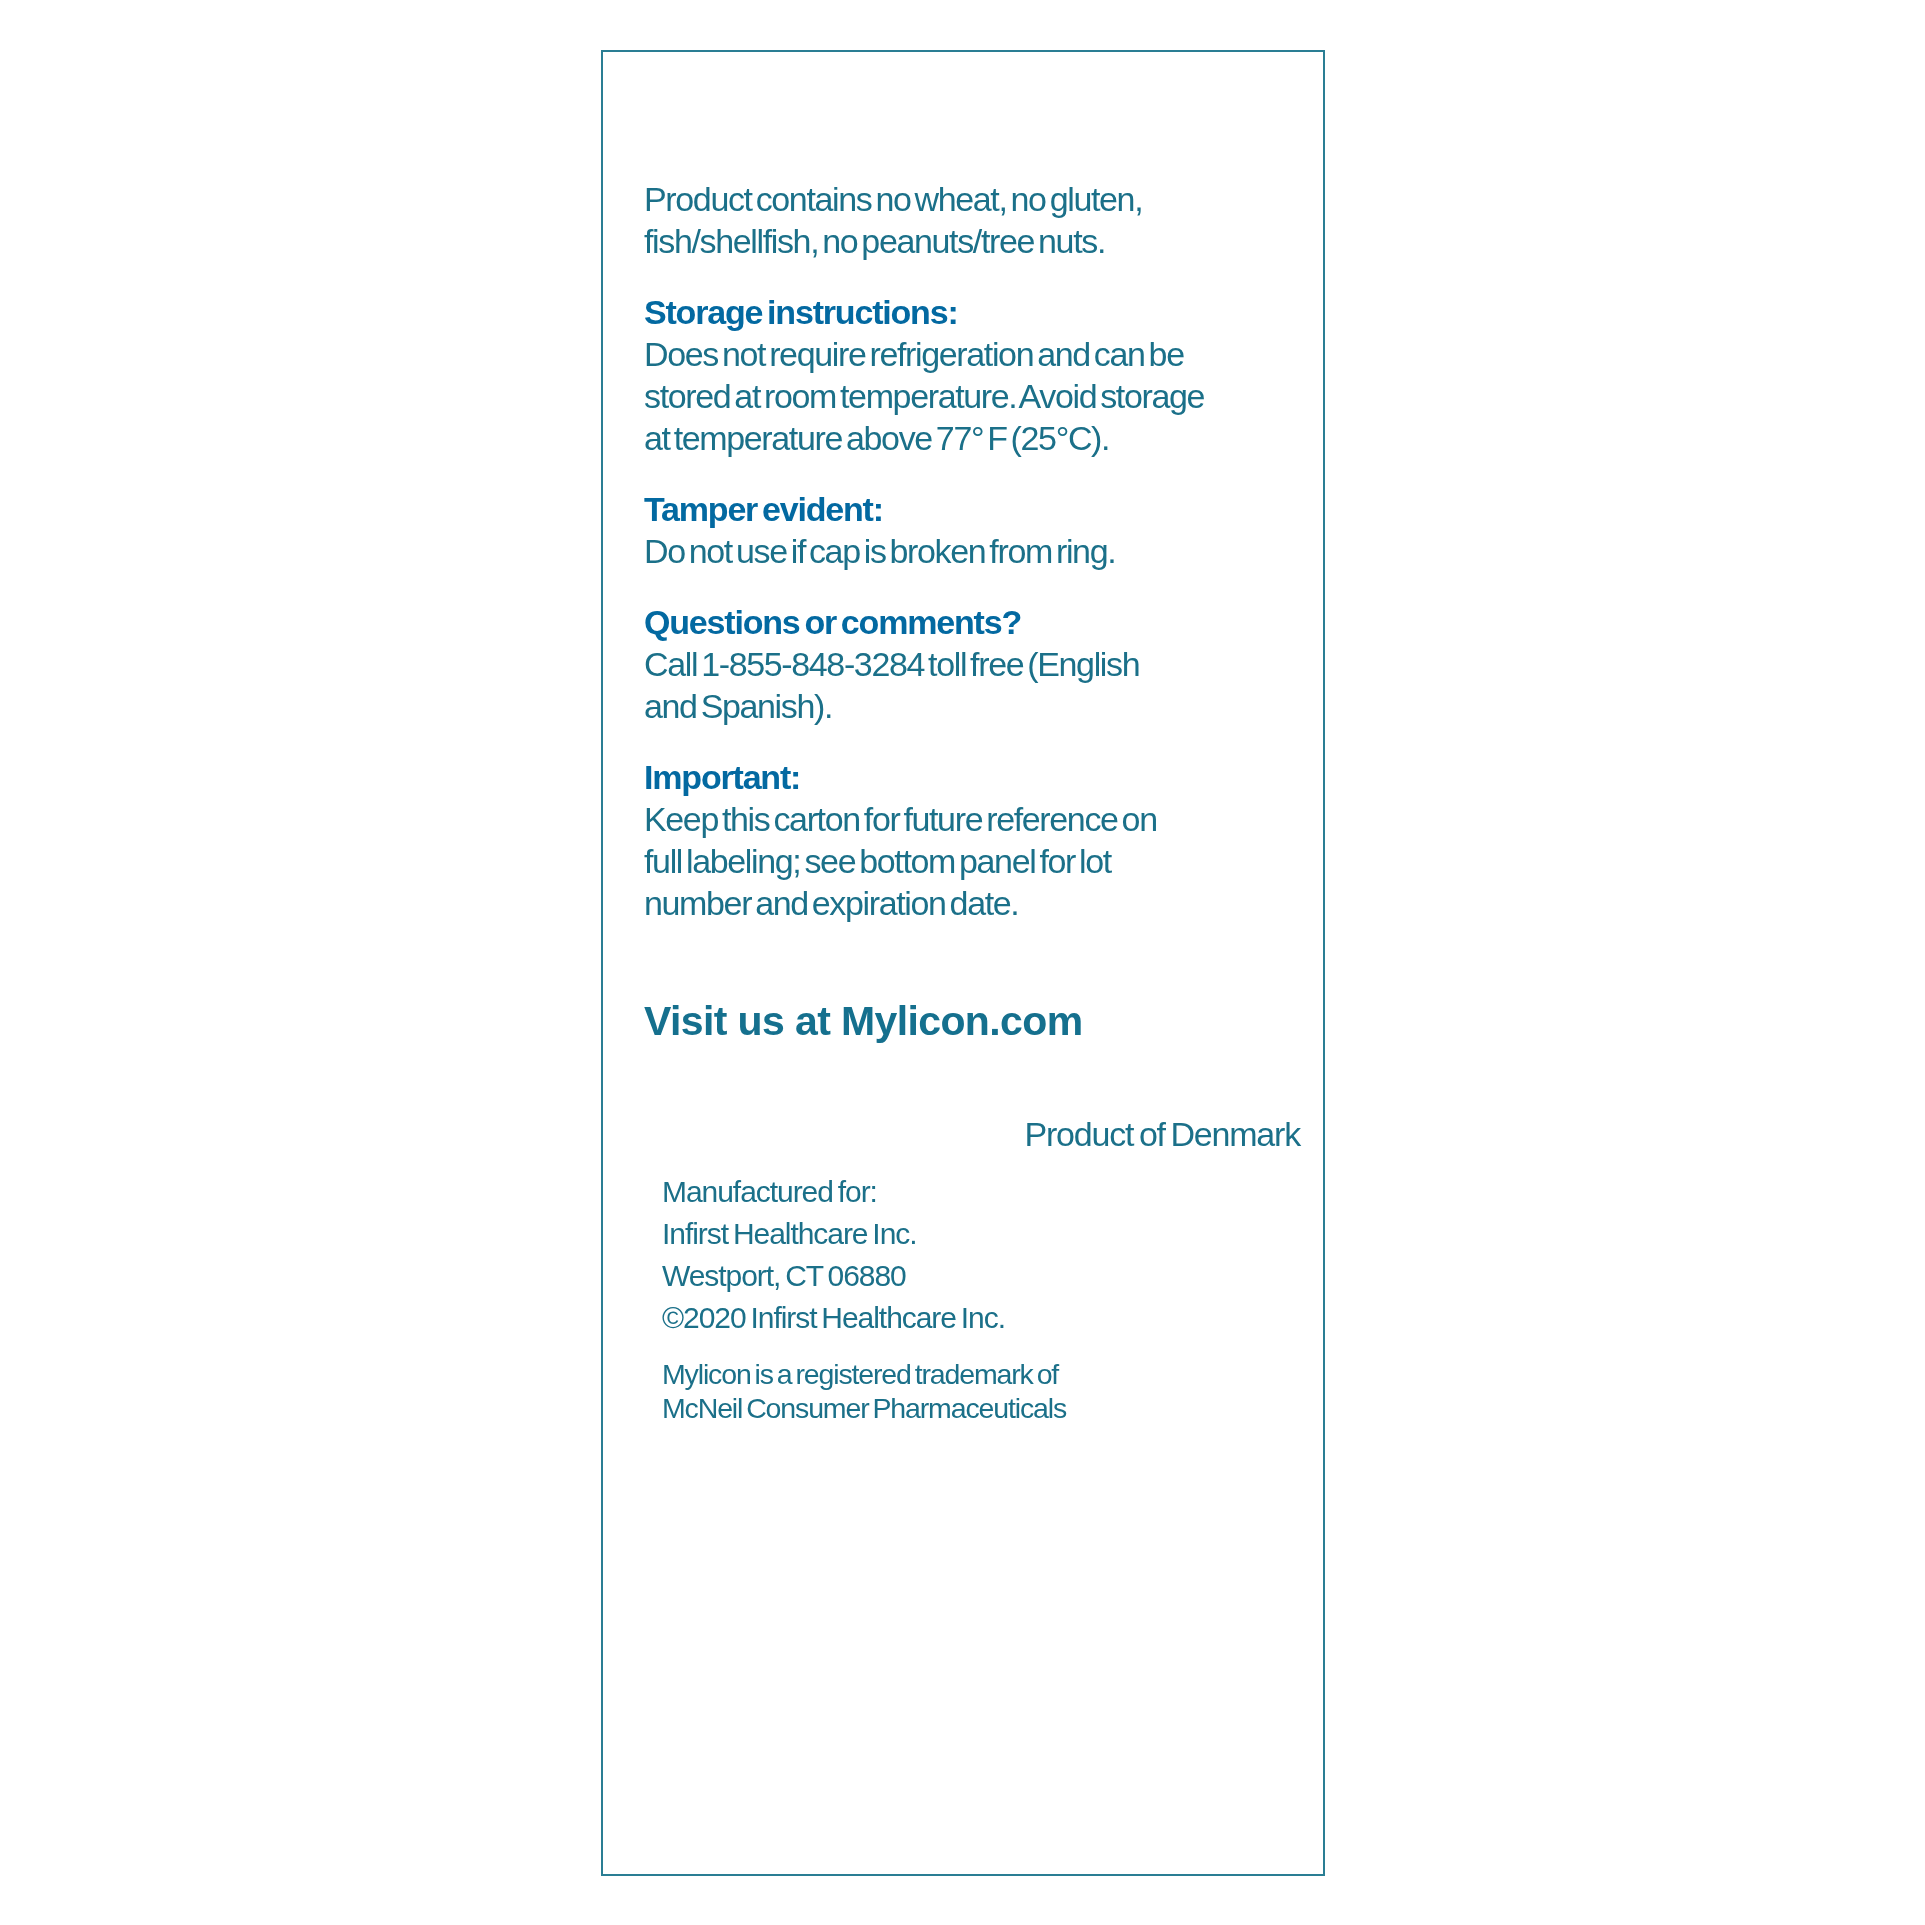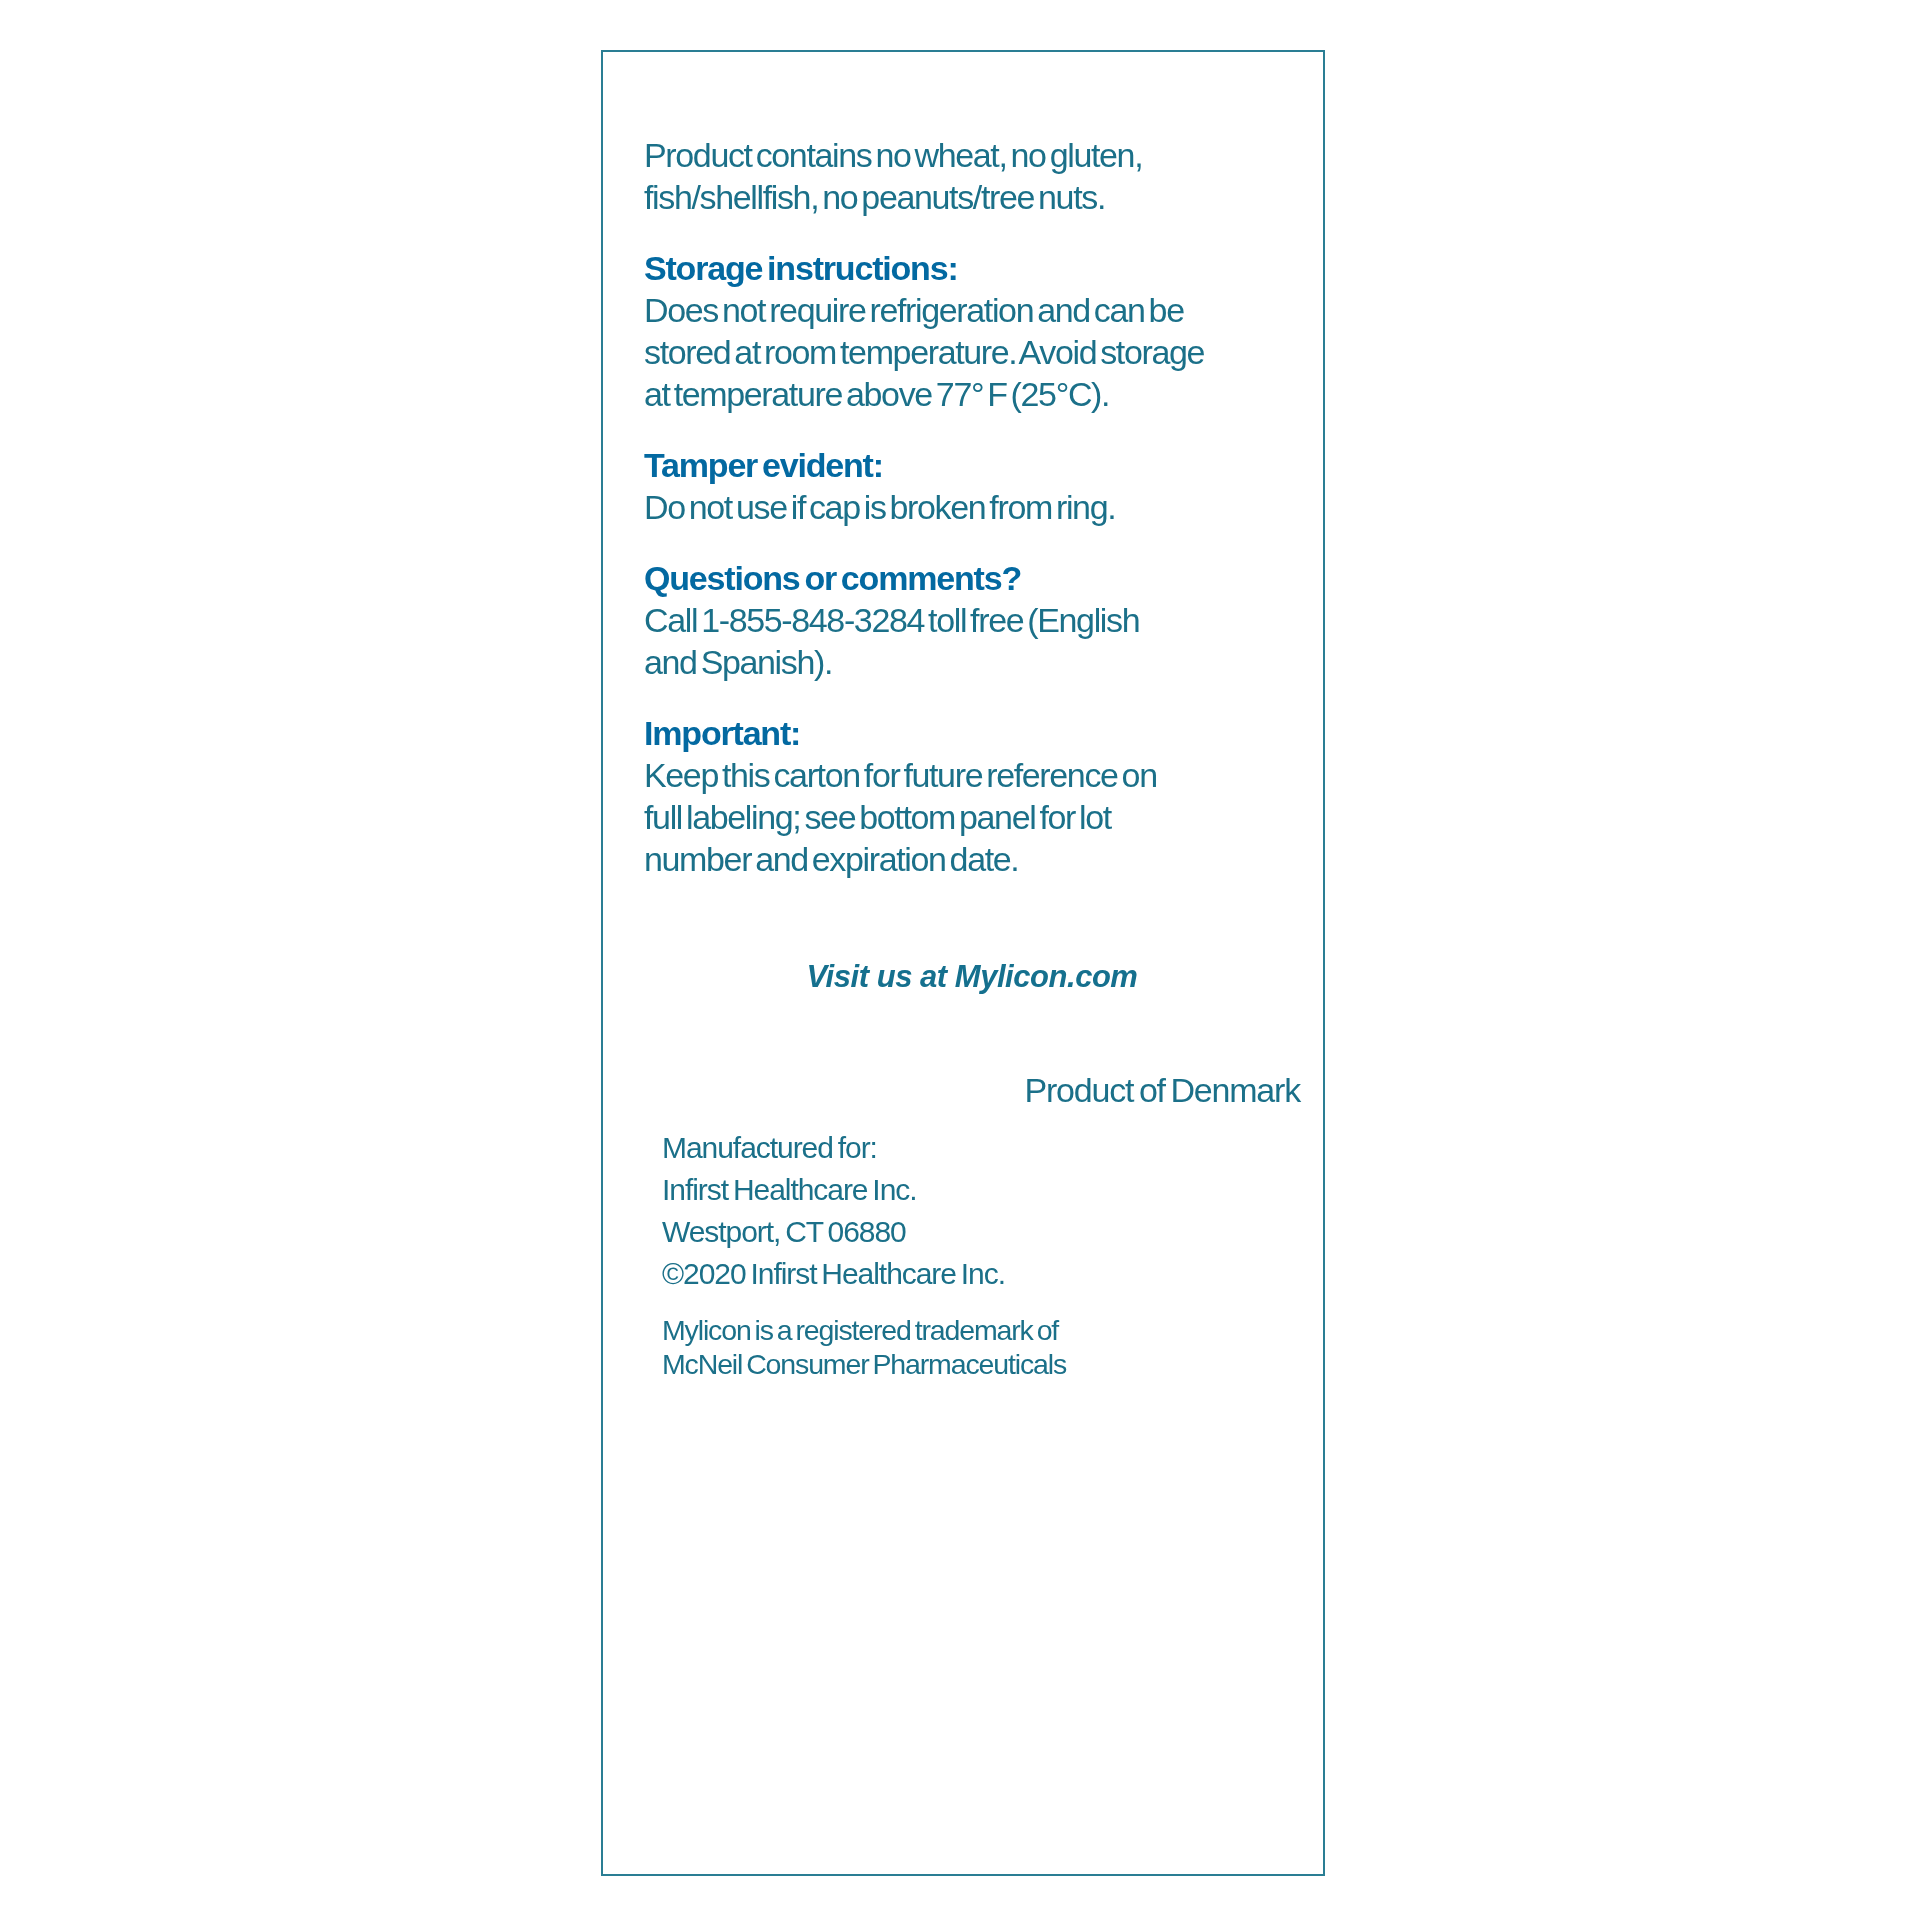--- a/index.html
+++ b/index.html
@@ -17,20 +17,21 @@
     top: 50px;
     width: 724px;
     height: 1826px;
     border: 2.4px solid #2a7e94;
     box-sizing: border-box;
     background: #ffffff;
   }
   .panel-content {
     padding: 82px 23px 0 41px;
     color: #1b7089;
+    margin-top: 44px;
   }
   .body-text {
     font-size: 34px;
     line-height: 42px;
     letter-spacing: -0.04em;
     word-spacing: -0.12em;
     white-space: nowrap;
   }
   .section { margin-bottom: 29px; }
   .section-heading {
@@ -39,27 +40,25 @@
     line-height: 42px;
     letter-spacing: -0.035em;
     word-spacing: -0.1em;
     color: #0369a1;
     white-space: nowrap;
   }
   .visit-line {
     margin-top: 72px;
     margin-bottom: 67px;
     font-weight: bold;
-    font-size: 31px;
+    font-size: 41px;
     line-height: 50px;
     letter-spacing: -0.015em;
-    text-align: center;
     color: #15708e;
     white-space: nowrap;
-    font-style: italic;
   }
   .footer-block { margin-left: 18px; }
   .origin-line {
     font-size: 34px;
     line-height: 42px;
     letter-spacing: -0.035em;
     word-spacing: -0.08em;
     margin-bottom: 16.3px;
     white-space: nowrap;
     text-align: right;

